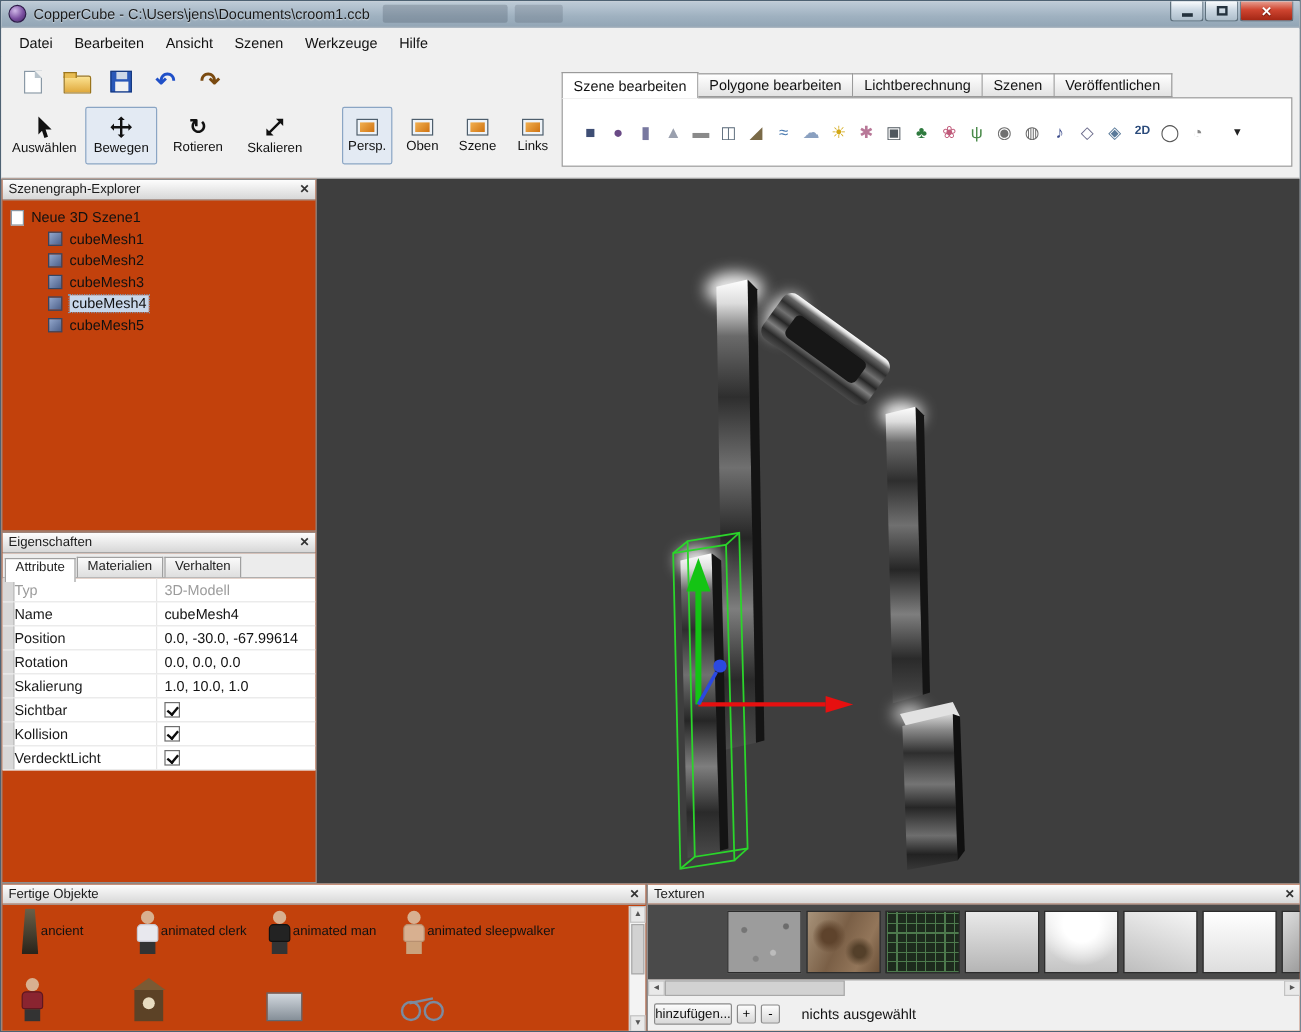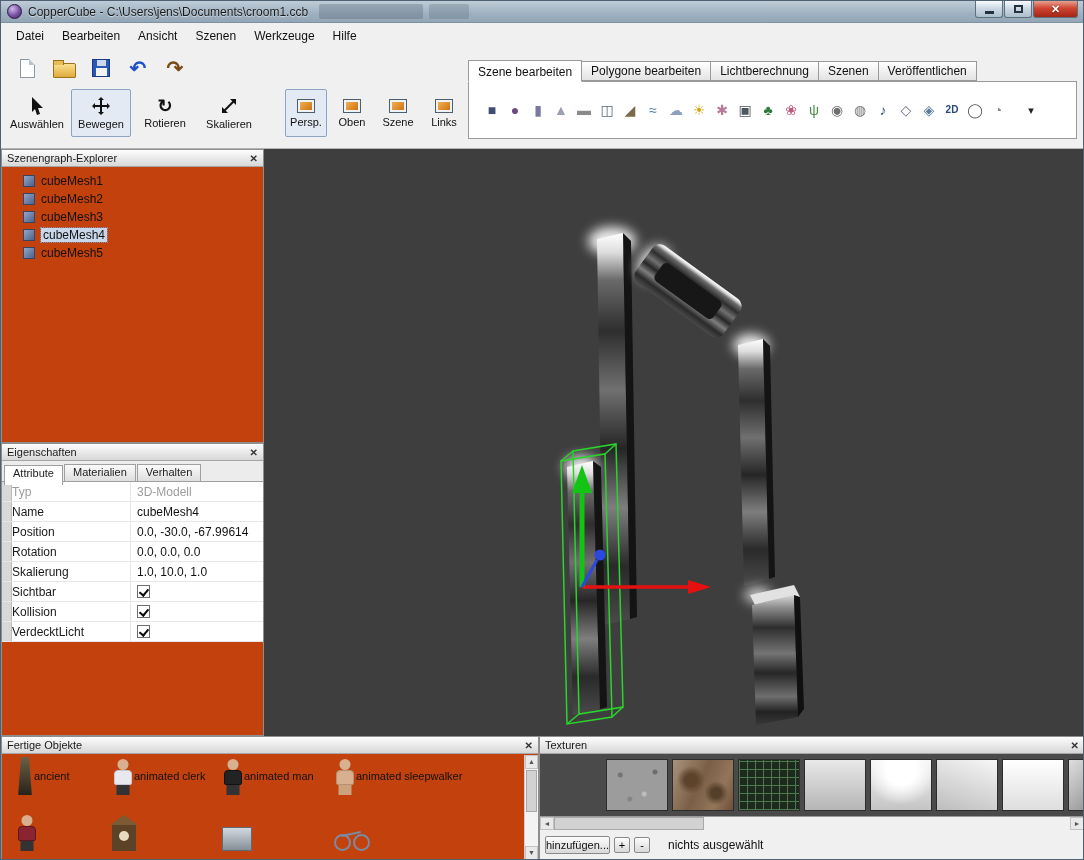--- a/index.html
+++ b/index.html
@@ -79,21 +79,21 @@
   
   .panel { position:absolute; background:#c2410c; border:1px solid #8e8e8e; overflow:hidden; }
   .phead { height:17px; background:linear-gradient(#fdfdfd,#d7d7d7); border-bottom:1px solid #a6a6a6;
     font-size:11px; line-height:16px; padding-left:5px; color:#1a1a1a; position:relative; }
   .pclose { position:absolute; right:5px; top:1px; font-size:10px; font-weight:bold; color:#333; }
 
   
   .scenegraph { left:0; top:148px; width:263px; height:294px; }
   .tree { padding-top:5px; }
   .trow { height:18px; display:flex; align-items:center; font-size:12px; padding-left:7px; color:#111; }
-  .trow.child { padding-left:21px; }
+  .trow.child { padding-left:38px; }
   .pageico { width:11px; height:13px; background:#fff; border:1px solid #8a96a2; margin-right:6px; flex:none; }
   .cubeico { width:12px; height:12px; background:linear-gradient(135deg,#93a7cc,#4c608a); border:1px solid #354562; margin-right:6px; flex:none; }
   .sel-label { background:#c8d7ea; outline:1px dotted #8494ac; padding:0 2px; }
 
   
   .properties { left:0; top:442px; width:263px; height:293px; }
   .ptabs { display:flex; height:21px; background:#ececec; border-bottom:1px solid #a0a0a0; padding:3px 0 0 2px; }
   .ptab { font-size:11px; padding:1px 8px 0; border:1px solid #a0a0a0; border-bottom:none; margin-right:1px;
     background:linear-gradient(#fafafa,#dedede); color:#222; }
   .ptab.active { background:#fff; position:relative; top:1px; height:20px; }
@@ -294,20 +294,24 @@
       </div>
     </div>
   </div>
 
   <div class="panel scenegraph">
     <div class="phead">
       <span>Szenengraph-Explorer</span>
       <span class="pclose">✕</span>
     </div>
     <div class="tree">
+      <div class="trow">
+        <span class="pageico"></span>
+        <span>Neue 3D Szene1</span>
+      </div>
       <div class="trow child">
         <span class="cubeico"></span>
         <span>cubeMesh1</span>
       </div>
       <div class="trow child">
         <span class="cubeico"></span>
         <span>cubeMesh2</span>
       </div>
       <div class="trow child">
         <span class="cubeico"></span>

